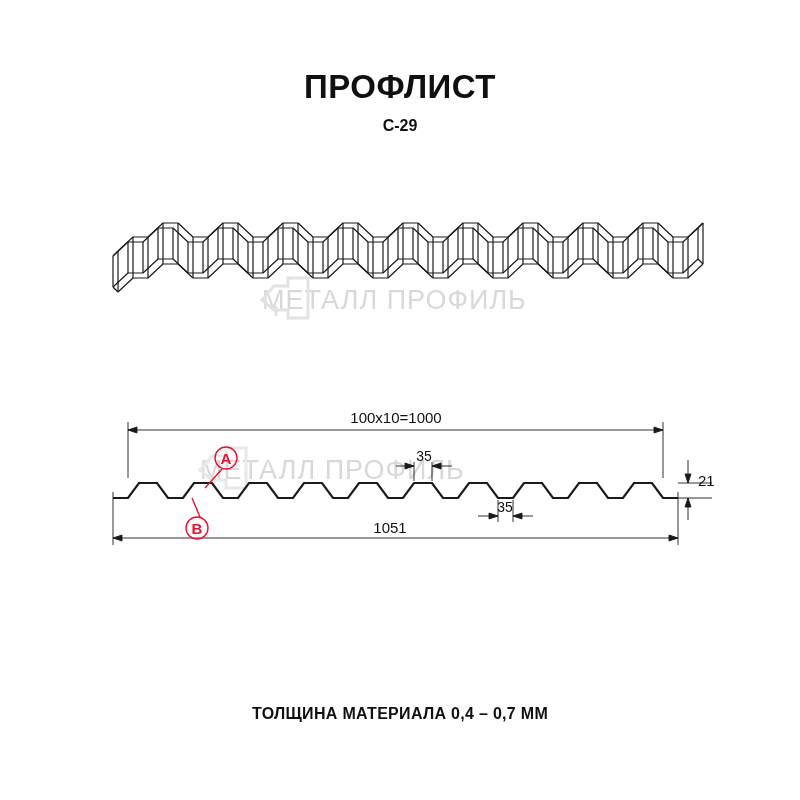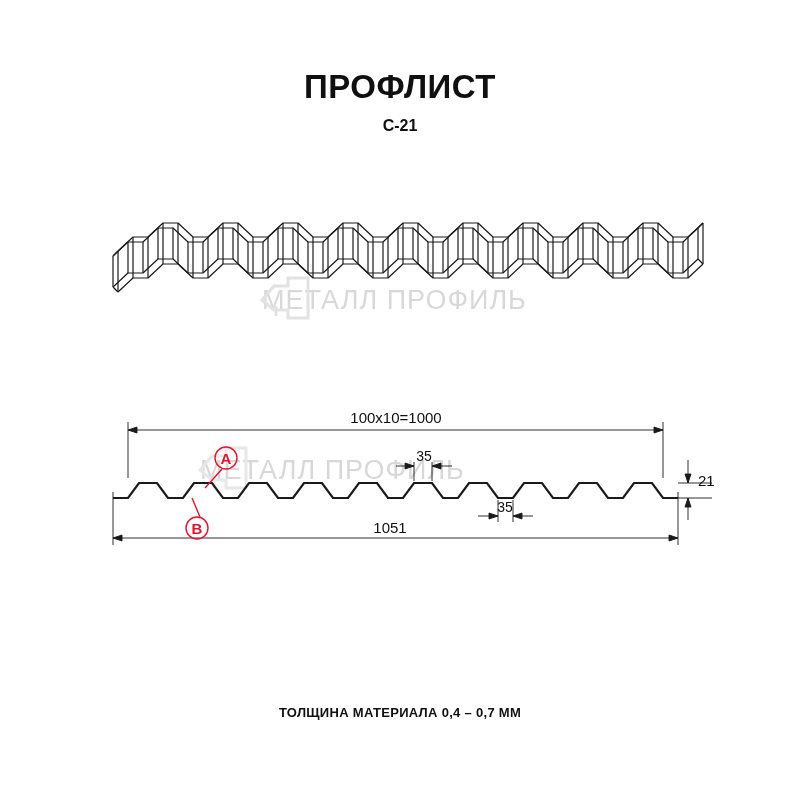--- a/index.html
+++ b/index.html
@@ -40,21 +40,21 @@
     font-size: 16px;
     font-weight: bold;
     color: #101010;
   }
   .footer {
     position: absolute;
     left: 0;
     right: 0;
     top: 705px;
     text-align: center;
-    font-size: 13px;
+    font-size: 16px;
     font-weight: bold;
     letter-spacing: 0.3px;
     color: #101010;
   }
   svg.fig {
     position: absolute;
     left: 0;
     top: 0;
     width: 800px;
     height: 800px;
@@ -78,21 +78,21 @@
     font-size: 27px;
     letter-spacing: 1px;
   }
 </style>
 </head>
 <body>
 
 <div class="page">
 
   <div class="title">ПРОФЛИСТ</div>
-  <div class="subtitle">С-21</div>
+  <div class="subtitle">С-29</div>
 
   <div class="wm wm1">МЕТАЛЛ ПРОФИЛЬ</div>
   <div class="wm wm2">МЕТАЛЛ ПРОФИЛЬ</div>
 
   <svg class="fig" viewBox="0 0 800 800">
 
     <g fill="none" stroke="#e2e2e2" stroke-width="3">
       <path d="M262,300 l12,-14 l14,0 l0,-8 l20,0 l0,40 l-20,0 l0,-8 l-14,0 z"></path>
       <path d="M276,306 l0,10"></path>
     </g>

